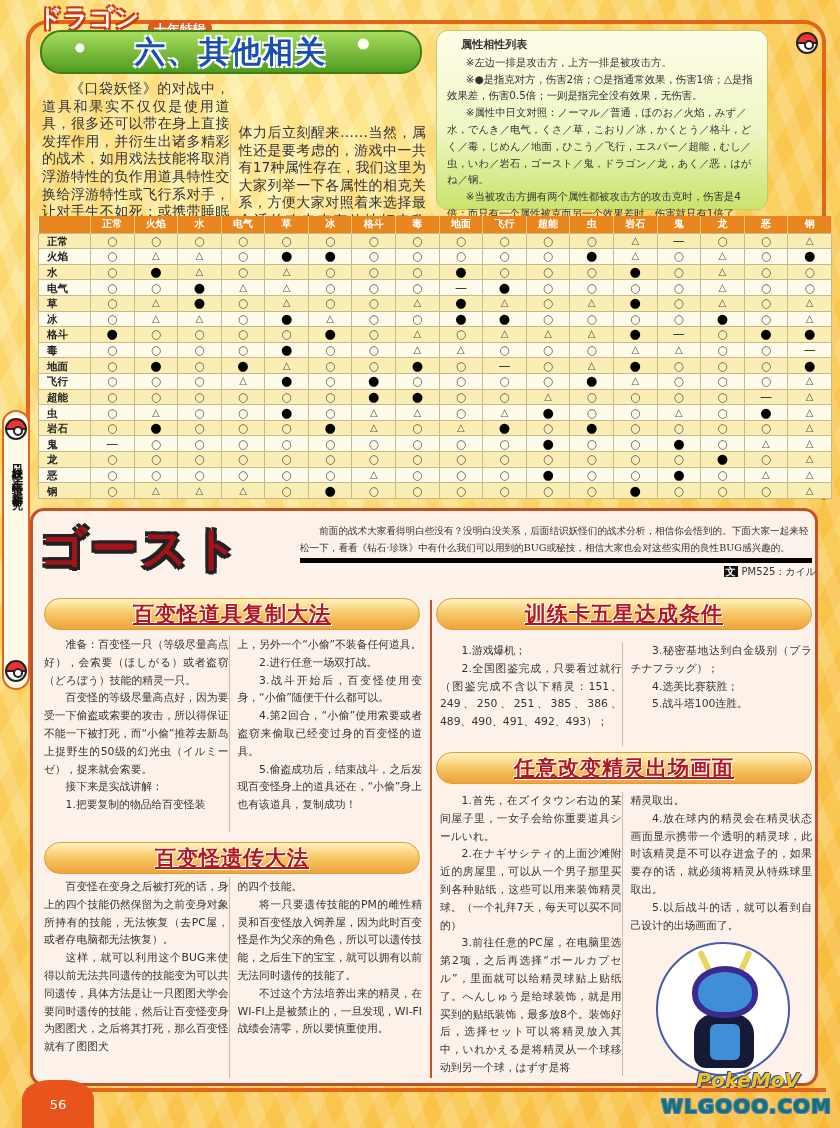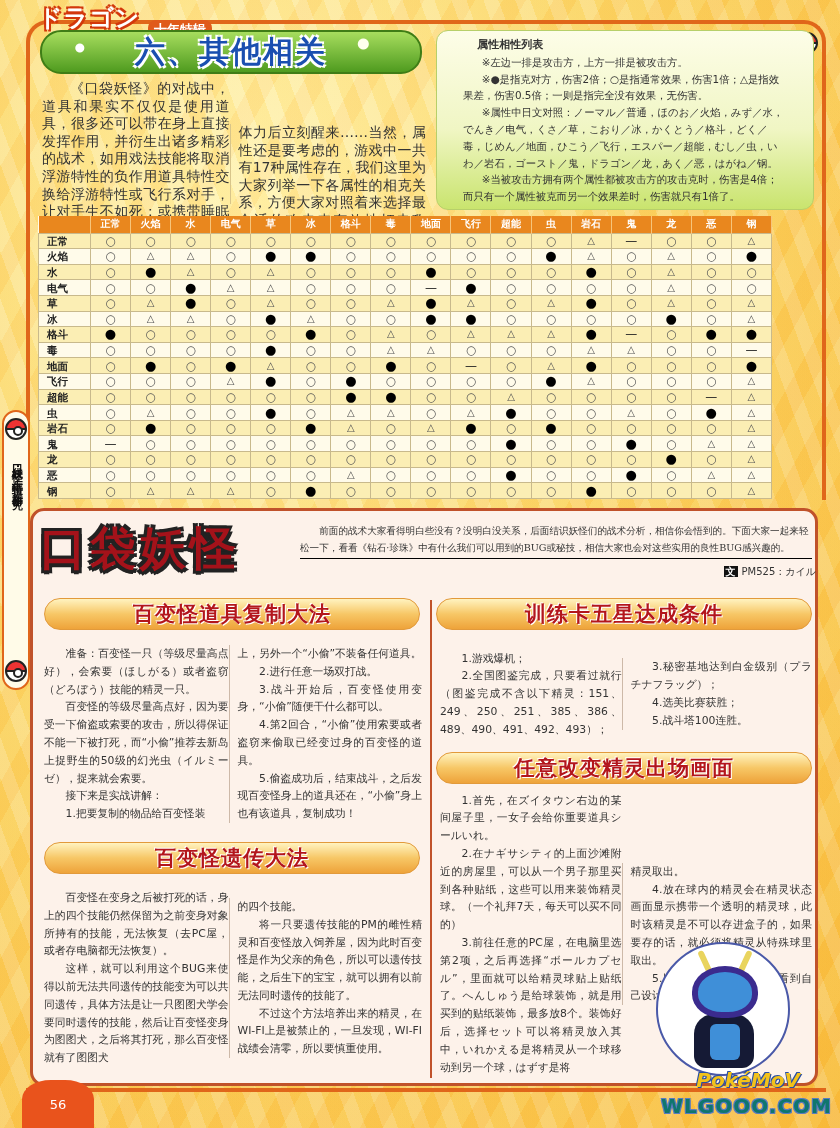--- a/index.html
+++ b/index.html
@@ -61,31 +61,31 @@
     letter-spacing: 2px;
   }
   .intro {
     position: absolute; left: 42px; top: 80px; width: 384px; height: 124px;
     display: flex; font-size: 14px; line-height: 17.6px; color: #333;
   }
   .intro .col { flex: 1; text-indent: 2em; text-align: justify; }
   .intro .col.cont { text-indent: 0; border-left: 1px solid #d8c58a; padding-left: 8px; margin-top: 44px; }
   
   .legend-box {
-    position: absolute; left: 436px; top: 30px; width: 378px; height: 180px;
+    position: absolute; left: 436px; top: 30px; width: 332px; height: 180px;
     border-radius: 12px;
     background: linear-gradient(180deg, #fdfde8 0%, #f0f6c4 55%, #c9e46e 100%);
     border: 1px solid #b7cf6a;
-    padding: 6px 26px; font-size: 10.4px; line-height: 16.8px; color: #333;
+    padding: 6px 10px; font-size: 10.4px; line-height: 16.8px; color: #333;
   }
   .legend-box .lg-title { font-weight: bold; font-size: 11px; text-indent: 1.3em; }
   .legend-box p { text-indent: 1.8em; }
   
   .type-table {
-    position: absolute; left: 38px; top: 216px; width: 734px; height: 283px;
+    position: absolute; left: 38px; top: 216px; width: 794px; height: 283px;
     border-collapse: collapse; table-layout: fixed; font-size: 11px;
     background: #fffbe6;
   }
   .type-table th {
     background: #e9871e; color: #fff; font-weight: bold; height: 17px;
     border-right: 1px solid #f7c57b; font-size: 10px;
   }
   .type-table td {
     height: 15.6px; text-align: center; border: 1px solid #c8b98c;
     font-size: 12px; line-height: 14px; padding: 0;
@@ -115,33 +115,33 @@
   }
   .secret-title {
     position: absolute; left: 40px; top: 518px; font-size: 46px; font-weight: bold;
     color: #a4121a; letter-spacing: 4px;
     text-shadow: 3px 3px 0 #222, -3px -3px 0 #222, 3px -3px 0 #222, -3px 3px 0 #222, 0 4px 0 #222;
   }
   .secret-intro {
     position: absolute; left: 300px; top: 522px; width: 512px;
     font-family: "DejaVu Serif", "Liberation Serif", serif;
     font-size: 9.6px; line-height: 17px; color: #333;
-    border-bottom: 1px solid #000000; padding-bottom: 2px; text-indent: 2em;
+    border-bottom: 5px solid #000000; padding-bottom: 2px; text-indent: 2em;
   }
   .byline { position: absolute; right: 24px; top: 565px; font-size: 10px; color: #333; }
   .byline .wen { background: #111; color: #fff; font-weight: bold; padding: 0 2px; margin-right: 4px; }
   .pill {
     position: absolute; height: 32px; border-radius: 16px;
     background: linear-gradient(180deg, #fff3c0 0%, #f7c766 50%, #eea33a 100%);
     border: 1px solid #e29a3b;
     display: flex; align-items: center; justify-content: center;
   }
   .pill h2 { font-size: 21px; font-weight: bold; color: #b3161c; letter-spacing: 1px;
-    text-shadow: 1px 1px 0 #fff, -1px -1px 0 #fff; }
-  .text-block { position: absolute; display: flex; gap: 0; font-size: 10.8px; line-height: 17.8px; color: #333; align-items: center; }
+    text-shadow: 1px 1px 0 #fff, -1px -1px 0 #fff; text-decoration: underline; }
+  .text-block { position: absolute; display: flex; gap: 0; font-size: 10.8px; line-height: 17.8px; color: #333; }
   .text-block .col { flex: 1; text-align: justify; }
   .text-block .col p { text-indent: 2em; }
   .text-block .col p.noind { text-indent: 0; }
   .text-block .col.cont { border-left: 1px solid #cdb9a8; padding-left: 8px; }
   .vsep { position: absolute; left: 430px; top: 600px; width: 2px; height: 478px; background: #c0522a; }
   .mascot {
     position: absolute; left: 656px; top: 942px; width: 134px; height: 134px; border-radius: 50%;
     background: #fff; border: 2px solid #4a59a8; overflow: hidden;
   }
   .mascot .head { position: absolute; left: 34px; top: 22px; width: 66px; height: 52px; border-radius: 50% 50% 45% 45%; background: #3f8fd8; border: 6px solid #3b2b8e; }
@@ -556,21 +556,21 @@
     </tbody>
 </table>
 
 <div class="side-tab">
   <div class="pokeball"></div>
   <div class="vtext">口袋妖怪·十年特辑 新作研究</div>
   <div class="pokeball b2"></div>
 </div>
 
 <div class="bottom-frame"></div>
-<div class="secret-title">口袋妖怪</div>
+<div class="secret-title">ゴースト</div>
 <div class="secret-intro">前面的战术大家看得明白些没有？没明白没关系，后面结识妖怪们的战术分析，相信你会悟到的。下面大家一起来轻松一下，看看《钻石·珍珠》中有什么我们可以用到的BUG或秘技，相信大家也会对这些实用的良性BUG感兴趣的。</div>
 <div class="byline">
   <span class="wen">文</span><span>PM525：カイル</span>
 </div>
 
 <div class="vsep"></div>
 
 <div class="pill" style="left:44px; top:598px; width:376px;">
   <h2>百变怪道具复制大法</h2>
 </div>

